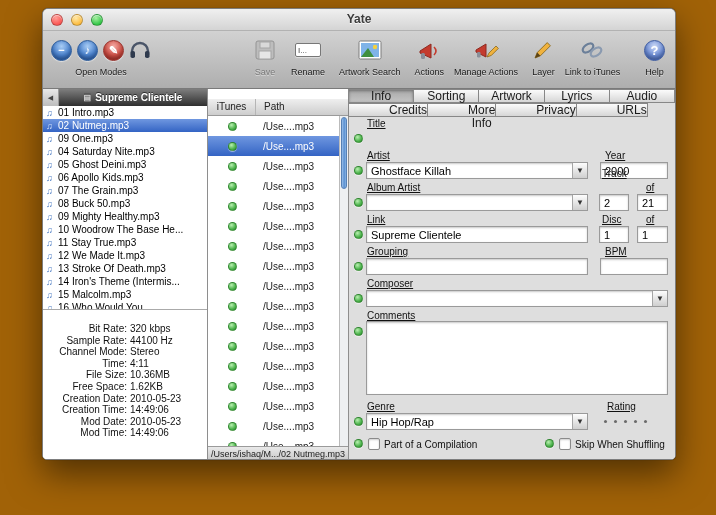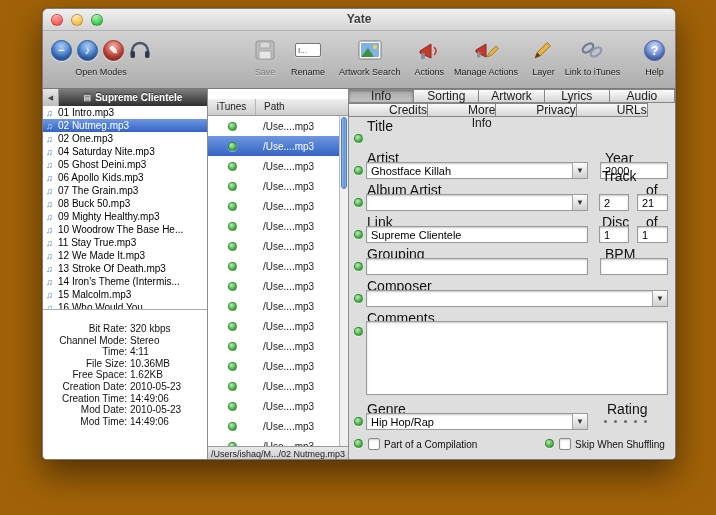--- a/index.html
+++ b/index.html
@@ -96,21 +96,21 @@
     border:1px solid rgba(0,60,0,.35); box-shadow:0 1px 1px rgba(255,255,255,.5); }
 
   
   .tab-row { position:absolute; left:0; right:0; display:flex; height:14px; }
   .tab-row.r1 { top:0; } .tab-row.r2 { top:14px; }
   .tab-seg { flex:1; font-size:12px; color:#1a1a1a; text-align:center; line-height:13px;
     background:linear-gradient(#fbfbfb,#d6d6d6); border:1px solid #878787; margin-left:-1px; }
   .tab-row.r2 .tab-seg { flex:0 0 66px;padding-left:40px; }
   .tab-seg.active { background:linear-gradient(#a9a9a9,#c4c4c4); box-shadow:inset 0 1px 3px rgba(0,0,0,.35); }
 
-  .fld { position:absolute; font-size:14px; color:#111; }
+  .fld { position:absolute; font-size:10px; color:#111;text-decoration:underline; }
   .inp { position:absolute; height:17px; background:#fff; border:1px solid #9a9a9a;
     box-shadow:inset 0 1px 2px rgba(0,0,0,.22); font-family:"Liberation Sans",sans-serif;
     font-size:11px; color:#000; padding:0 4px; }
   .formpanel .gdot { position:absolute; }
   .combo { position:absolute; height:17px; }
   .combo .inp { left:0; top:0; width:100%; }
   .combo-btn { position:absolute; right:1px; top:1px; bottom:1px; width:15px;
     background:linear-gradient(#fdfdfd,#cfcfcf); border-left:1px solid #a5a5a5;
     font-size:8px; color:#333; display:flex; align-items:center; justify-content:center; }
   .ta { position:absolute; background:#fff; border:1px solid #9a9a9a;
@@ -249,21 +249,21 @@
             <div class="file-row">
               <span class="file-icon">♫</span>
               <span>01 Intro.mp3</span>
             </div>
             <div class="file-row selected">
               <span class="file-icon">♫</span>
               <span>02 Nutmeg.mp3</span>
             </div>
             <div class="file-row">
               <span class="file-icon">♫</span>
-              <span>02 One.mp3</span>
+              <span>09 One.mp3</span>
             </div>
             <div class="file-row">
               <span class="file-icon">♫</span>
               <span>04 Saturday Nite.mp3</span>
             </div>
             <div class="file-row">
               <span class="file-icon">♫</span>
               <span>05 Ghost Deini.mp3</span>
             </div>
             <div class="file-row">
@@ -308,20 +308,24 @@
             </div>
             <div class="file-row">
               <span class="file-icon">♫</span>
               <span>16 Who Would You...</span>
             </div>
           </div>
         <div class="sb-info">
             <div class="info-line">
               <span class="info-label">Bit Rate:</span>
               <span class="info-value">320 kbps</span>
+            </div>
+            <div class="info-line">
+              <span class="info-label">Sample Rate:</span>
+              <span class="info-value">44100 Hz</span>
             </div>
             <div class="info-line">
               <span class="info-label">Channel Mode:</span>
               <span class="info-value">Stereo</span>
             </div>
             <div class="info-line">
               <span class="info-label">Time:</span>
               <span class="info-value">4:11</span>
             </div>
             <div class="info-line">

